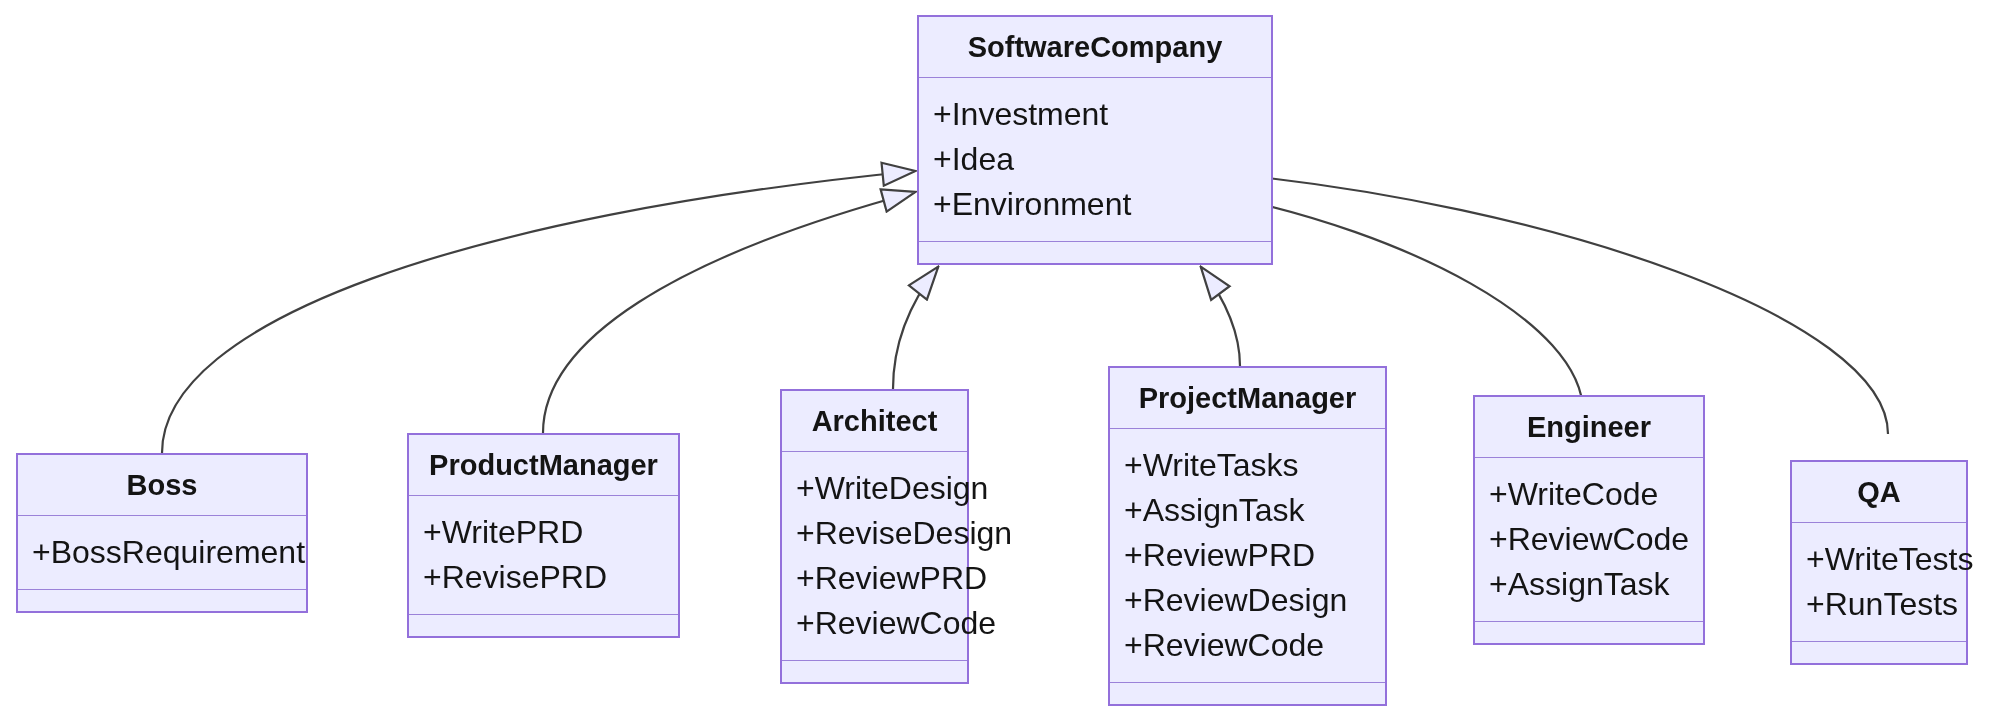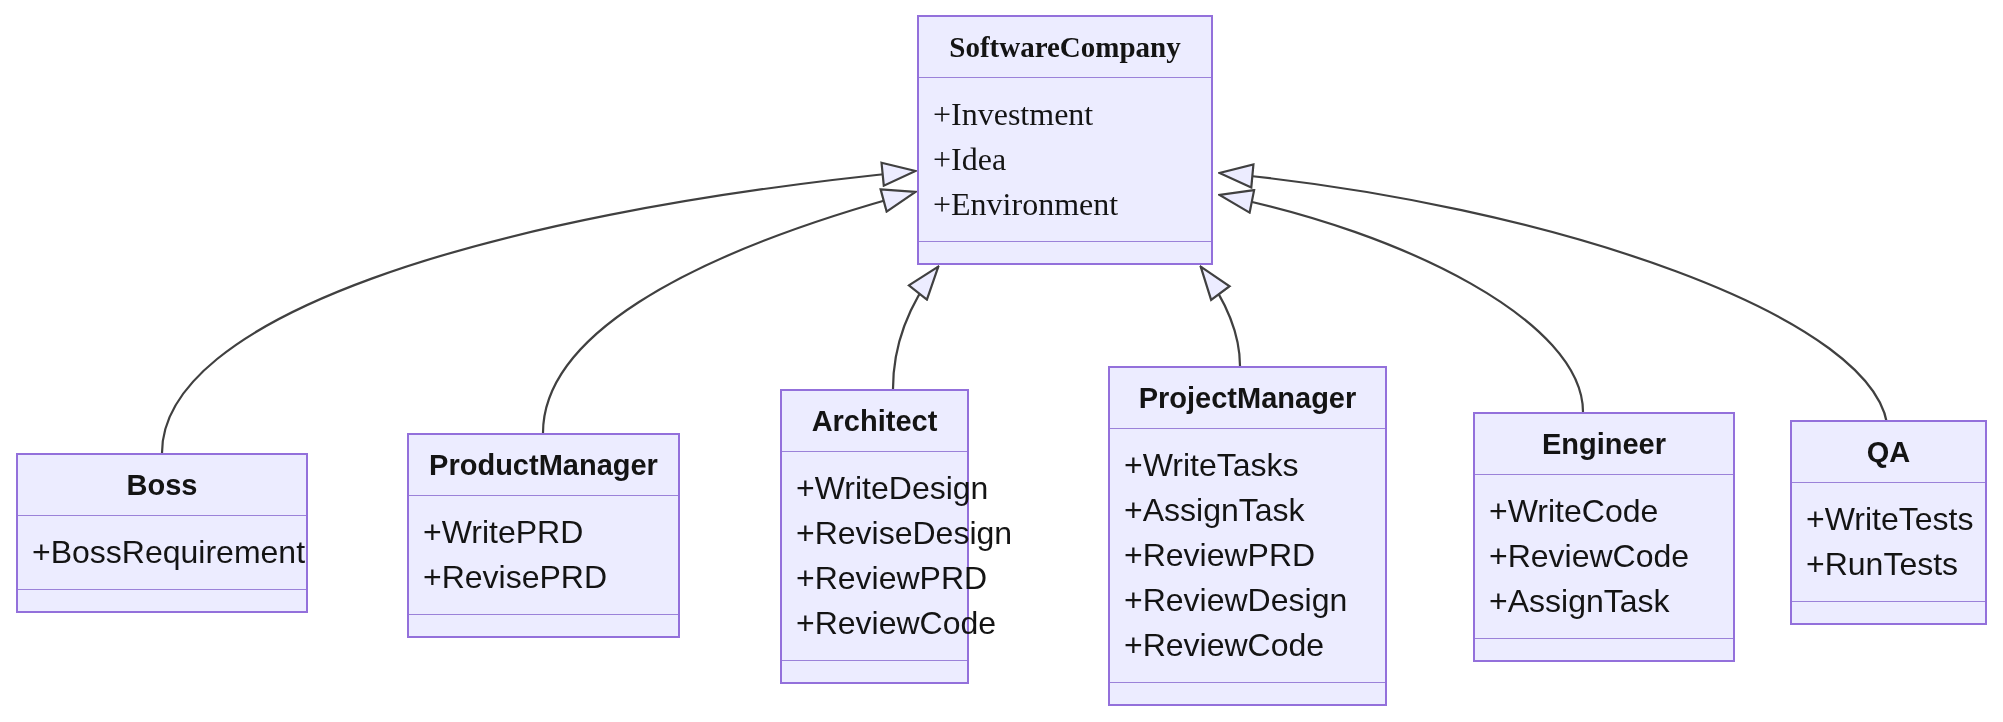--- a/index.html
+++ b/index.html
@@ -51,27 +51,27 @@
   }
   .attr {
     font-size: 32px;
     line-height: 45px;
     white-space: nowrap;
   }
   .c-methods {
     height: 21px;
   }
   
-  #box-software-company { left: 917px;  top: 15px;  width: 296px; font-family: Liberation Serif, serif; }
+  #box-software-company { left: 917px;  top: 15px;  width: 356px; }
   #box-boss             { left: 16px;   top: 453px; width: 292px; }
   #box-product-manager  { left: 407px;  top: 433px; width: 273px; }
   #box-architect        { left: 780px;  top: 389px; width: 189px; }
   #box-project-manager  { left: 1108px; top: 366px; width: 279px; }
-  #box-engineer         { left: 1473px; top: 412px; width: 262px; }
-  #box-qa               { left: 1790px; top: 420px; width: 197px; }
+  #box-engineer         { left: 1473px; top: 395px; width: 232px; }
+  #box-qa               { left: 1790px; top: 460px; width: 178px; }
 </style>
 </head>
 <body>
 
 <div class="canvas">
 
   <svg class="edges" viewBox="0 0 2003 722" xmlns="http://www.w3.org/2000/svg">
     <defs>
       <marker id="tri" viewBox="0 0 36 26" refX="34" refY="13" markerWidth="36" markerHeight="26" orient="auto" markerUnits="userSpaceOnUse">
         <path d="M1.5,1.5 L34.5,13 L1.5,24.5 Z" fill="#ECECFF" stroke="#404040" stroke-width="2.2"></path>

